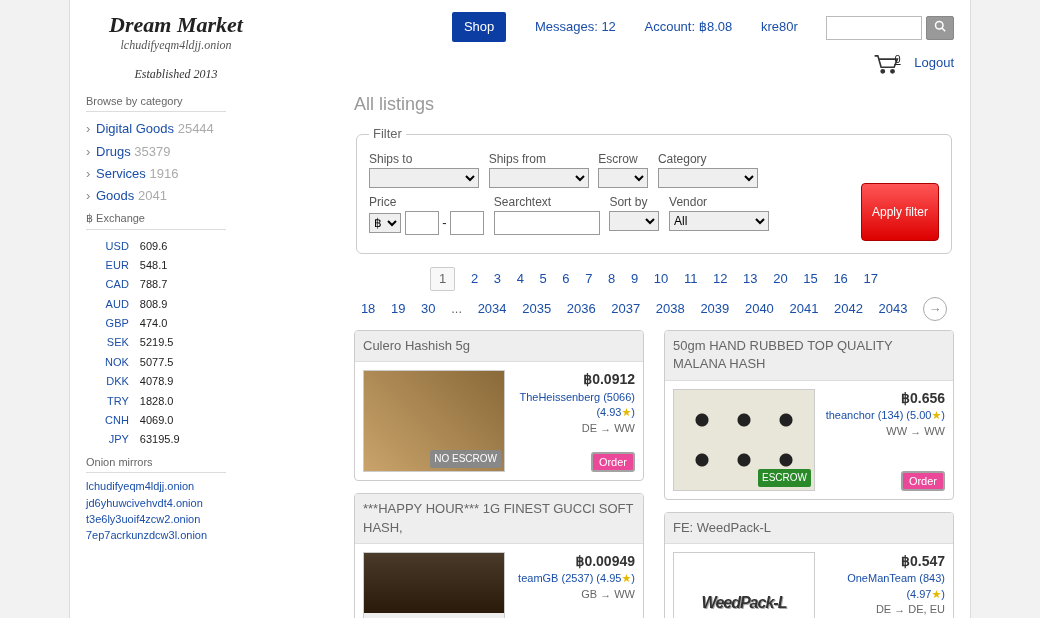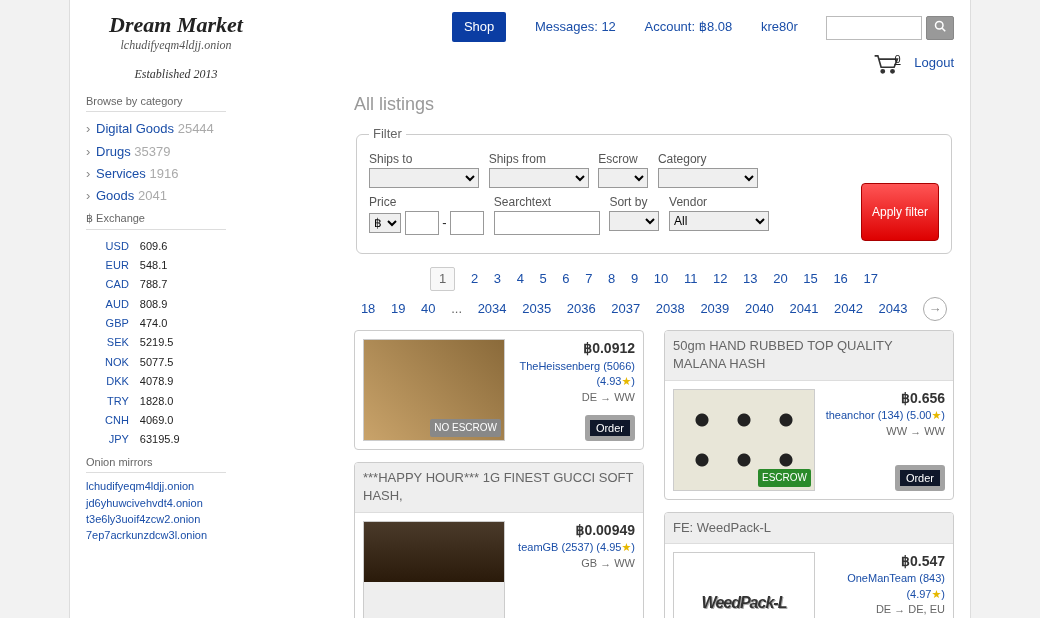--- a/index.html
+++ b/index.html
@@ -52,21 +52,21 @@
 .card .body{padding:8px;overflow:hidden;position:relative;min-height:100px}
 .thumb{float:left;width:140px;height:100px;background:#ddd;position:relative;border:1px solid #ccc}
 .thumb .badge{position:absolute;bottom:3px;right:3px;font-size:10px;color:#fff;padding:2px 4px;border-radius:2px}
 .badge.no{background:#888}
 .badge.yes{background:#2a8a2a}
 .meta{text-align:right;font-size:12px}
 .price{font-weight:bold;color:#333;font-size:14px}
 .vendor{color:#1a4ea8;font-size:11px}
 .star{color:#e6b800}
 .ship{color:#666;font-size:11px}
-.order{background:#0f172a;color:#fff;border:5px solid #a3a3a3;border-radius:3px;font-size:11px;padding:2px 6px;position:absolute;right:8px;bottom:8px}
+.order{background:#ec4899;color:#fff;border:2px solid #a3a3a3;border-radius:3px;font-size:11px;padding:2px 6px;position:absolute;right:8px;bottom:8px}
 .thumb.hash{background:linear-gradient(45deg,#c9a36a,#8a6a3a)}
 .thumb.balls{background:radial-gradient(circle at 20% 30%,#222 6px,transparent 7px),radial-gradient(circle at 50% 30%,#222 6px,transparent 7px),radial-gradient(circle at 80% 30%,#222 6px,transparent 7px),radial-gradient(circle at 20% 70%,#222 6px,transparent 7px),radial-gradient(circle at 50% 70%,#222 6px,transparent 7px),radial-gradient(circle at 80% 70%,#222 6px,transparent 7px),#e8e6d8}
 .thumb.soft{background:linear-gradient(#4a3a2a,#2a1a0a 60%,#eee 60%)}
 .thumb.weed{background:#fff;display:flex;align-items:center;justify-content:center;font:italic bold 16px Arial;color:#333;letter-spacing:-1px;text-shadow:1px 1px #aaa}
 </style>
 </head>
 <body>
 
 <div class="container">
   <div class="topbar">
@@ -214,38 +214,39 @@
         <a>11</a>
         <a>12</a>
         <a>13</a>
         <a>20</a>
         <a>15</a>
         <a>16</a>
         <a>17</a>
         <br>
         <a>18</a>
         <a>19</a>
-        <a>40</a>
+        <a>30</a>
         <span style="color:#666">...</span>
         <a>2034</a>
         <a>2035</a>
         <a>2036</a>
         <a>2037</a>
         <a>2038</a>
         <a>2039</a>
         <a>2040</a>
         <a>2041</a>
         <a>2042</a>
         <a>2043</a>
         <span class="arrow">→</span>
       </div>
 
       <div class="cols">
         <div class="col">
           <div class="card">
+            <div class="title">Culero Hashish 5g</div>
             <div class="body">
               <div class="thumb hash">
                   <span class="badge no">NO ESCROW</span>
                 </div>
               <div class="meta">
                 <div class="price">฿0.0912</div>
                 <div class="vendor"><span>TheHeissenberg (5066) (4.93</span><span class="star">★</span><span>)</span></div>
                 <div class="ship">DE → WW</div>
               </div>
               <button class="order">Order</button>

